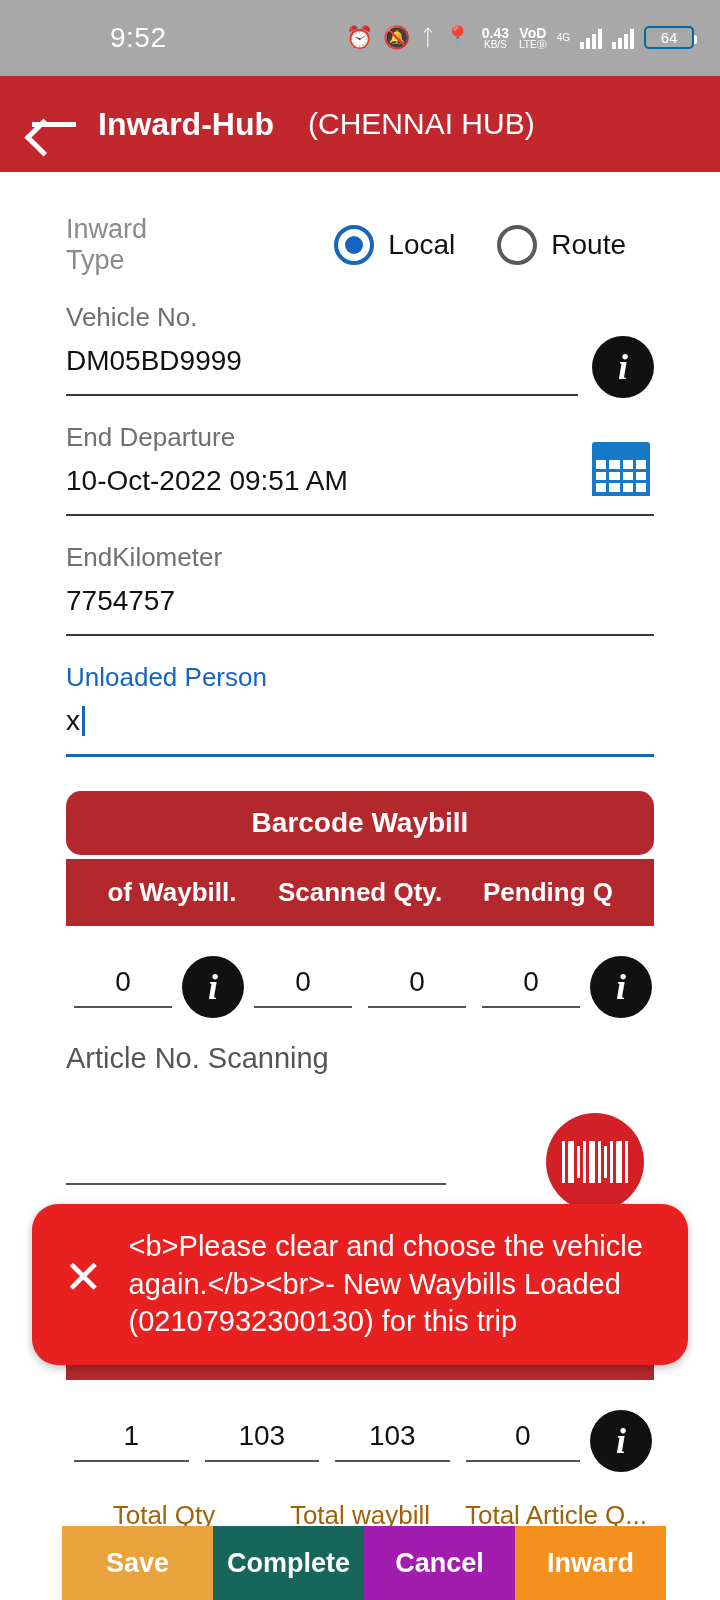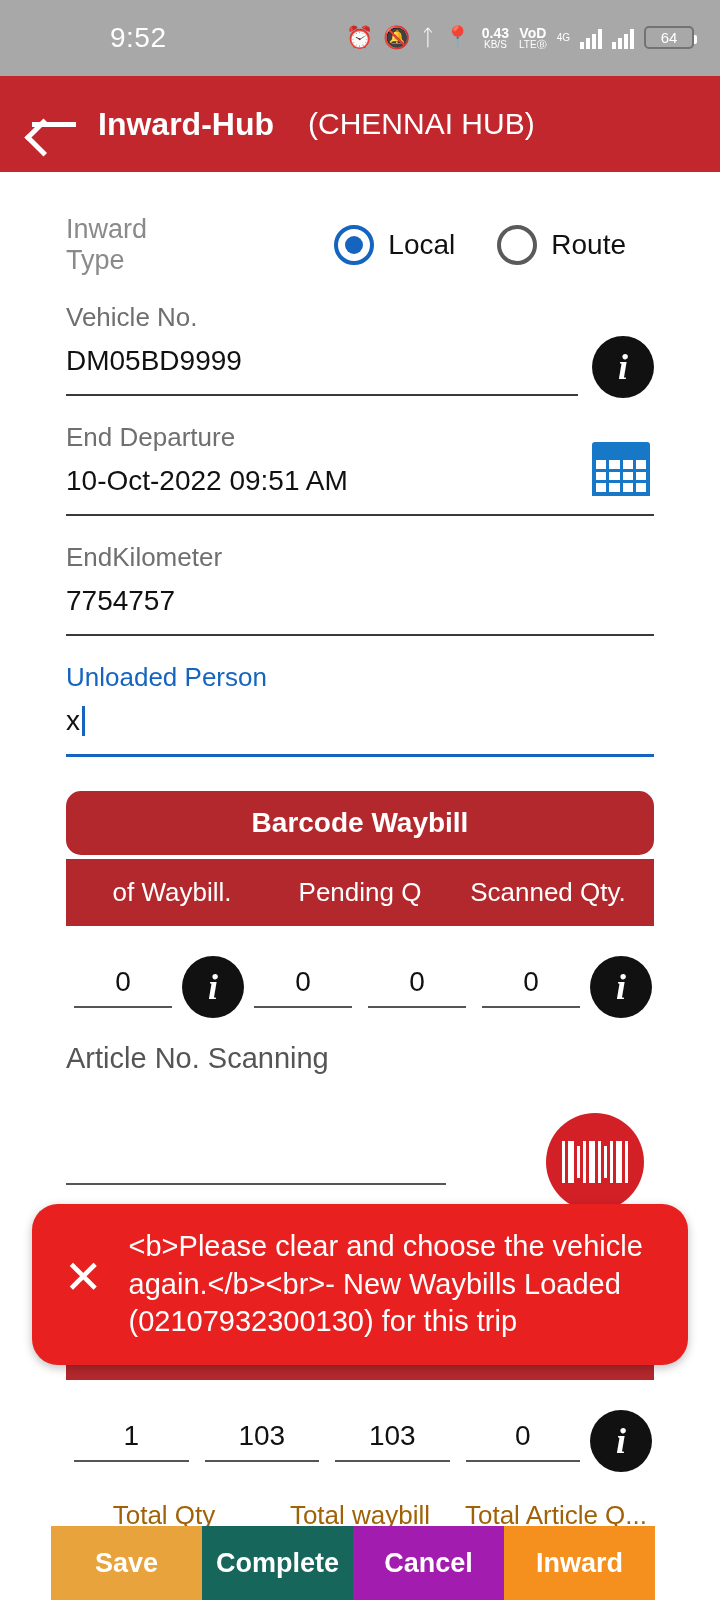--- a/index.html
+++ b/index.html
@@ -23,21 +23,21 @@
   .si-small { font-size: 13px; line-height: 1.02; text-align: center; }
   .si-small b { display: block; font-weight: 700; font-size: 14px; }
   .si-small span { display: block; font-size: 10px; }
   .bars { display: inline-flex; align-items: flex-end; gap: 2px; height: 22px; }
   .bars i { display: block; width: 4px; background: #fff; }
   .bars i:nth-child(1) { height: 7px; }
   .bars i:nth-child(2) { height: 11px; }
   .bars i:nth-child(3) { height: 15px; }
   .bars i:nth-child(4) { height: 20px; }
   .batt {
-    border: 2px solid #737373; border-radius: 5px; padding: 1px 5px;
+    border: 2px solid #0369a1; border-radius: 5px; padding: 1px 5px;
     font-size: 15px; min-width: 50px; text-align: center; position: relative;
   }
   .batt:after {
     content: ""; position: absolute; right: -5px; top: 7px; width: 3px; height: 9px;
     background: #fff; border-radius: 0 2px 2px 0;
   }
 
   
   .appbar {
     height: 96px; background: #c1272d; display: flex; align-items: center;
@@ -102,21 +102,21 @@
   }
   .cal-icon .body i { background: #fff; display: block; }
 
   
   .band {
     background: #b3282d; color: #fff; text-align: center; font-weight: 700;
     font-size: 28px; padding: 16px 0; margin-top: 34px; border-radius: 15px;
   }
   .headrow {
     background: #b3282d; color: #fff; display: flex; margin-top: 4px;
-    font-weight: 400; font-size: 26px; padding: 18px 12px;
+    font-weight: 700; font-size: 26px; padding: 18px 12px;
   }
   .headrow span { flex: 1; text-align: center; white-space: nowrap; }
 
   .valrow { display: flex; align-items: center; margin-top: 30px; }
   .valcell {
     flex: 1; text-align: center; font-size: 28px; color: #111;
     border-bottom: 2px solid #555; margin: 0 8px; padding-bottom: 8px;
   }
   .valrow .info-badge { margin: 0 2px; }
 
@@ -141,21 +141,21 @@
   .toast {
     position: absolute; left: 32px; top: 1204px; width: 656px;
     background: #e8201f; border-radius: 26px; color: #fff;
     display: flex; align-items: flex-start; padding: 24px 26px;
     box-shadow: 0 3px 10px rgba(0,0,0,.25);
   }
   .toast-x { font-size: 46px; line-height: 1; margin: 26px 26px 0 6px; font-weight: 400; }
   .toast-msg { font-size: 29px; line-height: 1.3; font-weight: 500; }
 
   
-  .btnbar { position: absolute; left: 51px; bottom: 0; width: 604px; display: flex; height: 74px; justify-content: space-between; }
+  .btnbar { position: absolute; left: 62px; bottom: 0; width: 604px; display: flex; height: 74px; justify-content: space-between; }
   .btn {
     flex: 1; color: #fff; font-size: 27px; font-weight: 700;
     display: flex; align-items: center; justify-content: center;
   }
   .btn.save { background: #e8a33d; }
   .btn.complete { background: #16665c; }
   .btn.cancel { background: #a21caf; }
   .btn.inward { background: #f5901f; }
 </style>
 </head>
@@ -249,22 +249,22 @@
     </div>
 
     <div class="field">
       <div class="flabel blue">Unloaded Person</div>
       <div class="fvalue blue-underline"><span>x</span><span class="caret"></span></div>
     </div>
 
     <div class="band">Barcode Waybill</div>
     <div class="headrow">
       <span>of Waybill.</span>
+      <span>Scanned Qty.</span>
       <span>Pending Q</span>
-      <span>Scanned Qty.</span>
     </div>
     <div class="valrow">
       <div class="valcell">0</div>
       <div class="info-badge">i</div>
       <div class="valcell">0</div>
       <div class="valcell">0</div>
       <div class="valcell">0</div>
       <div class="info-badge">i</div>
     </div>
 

